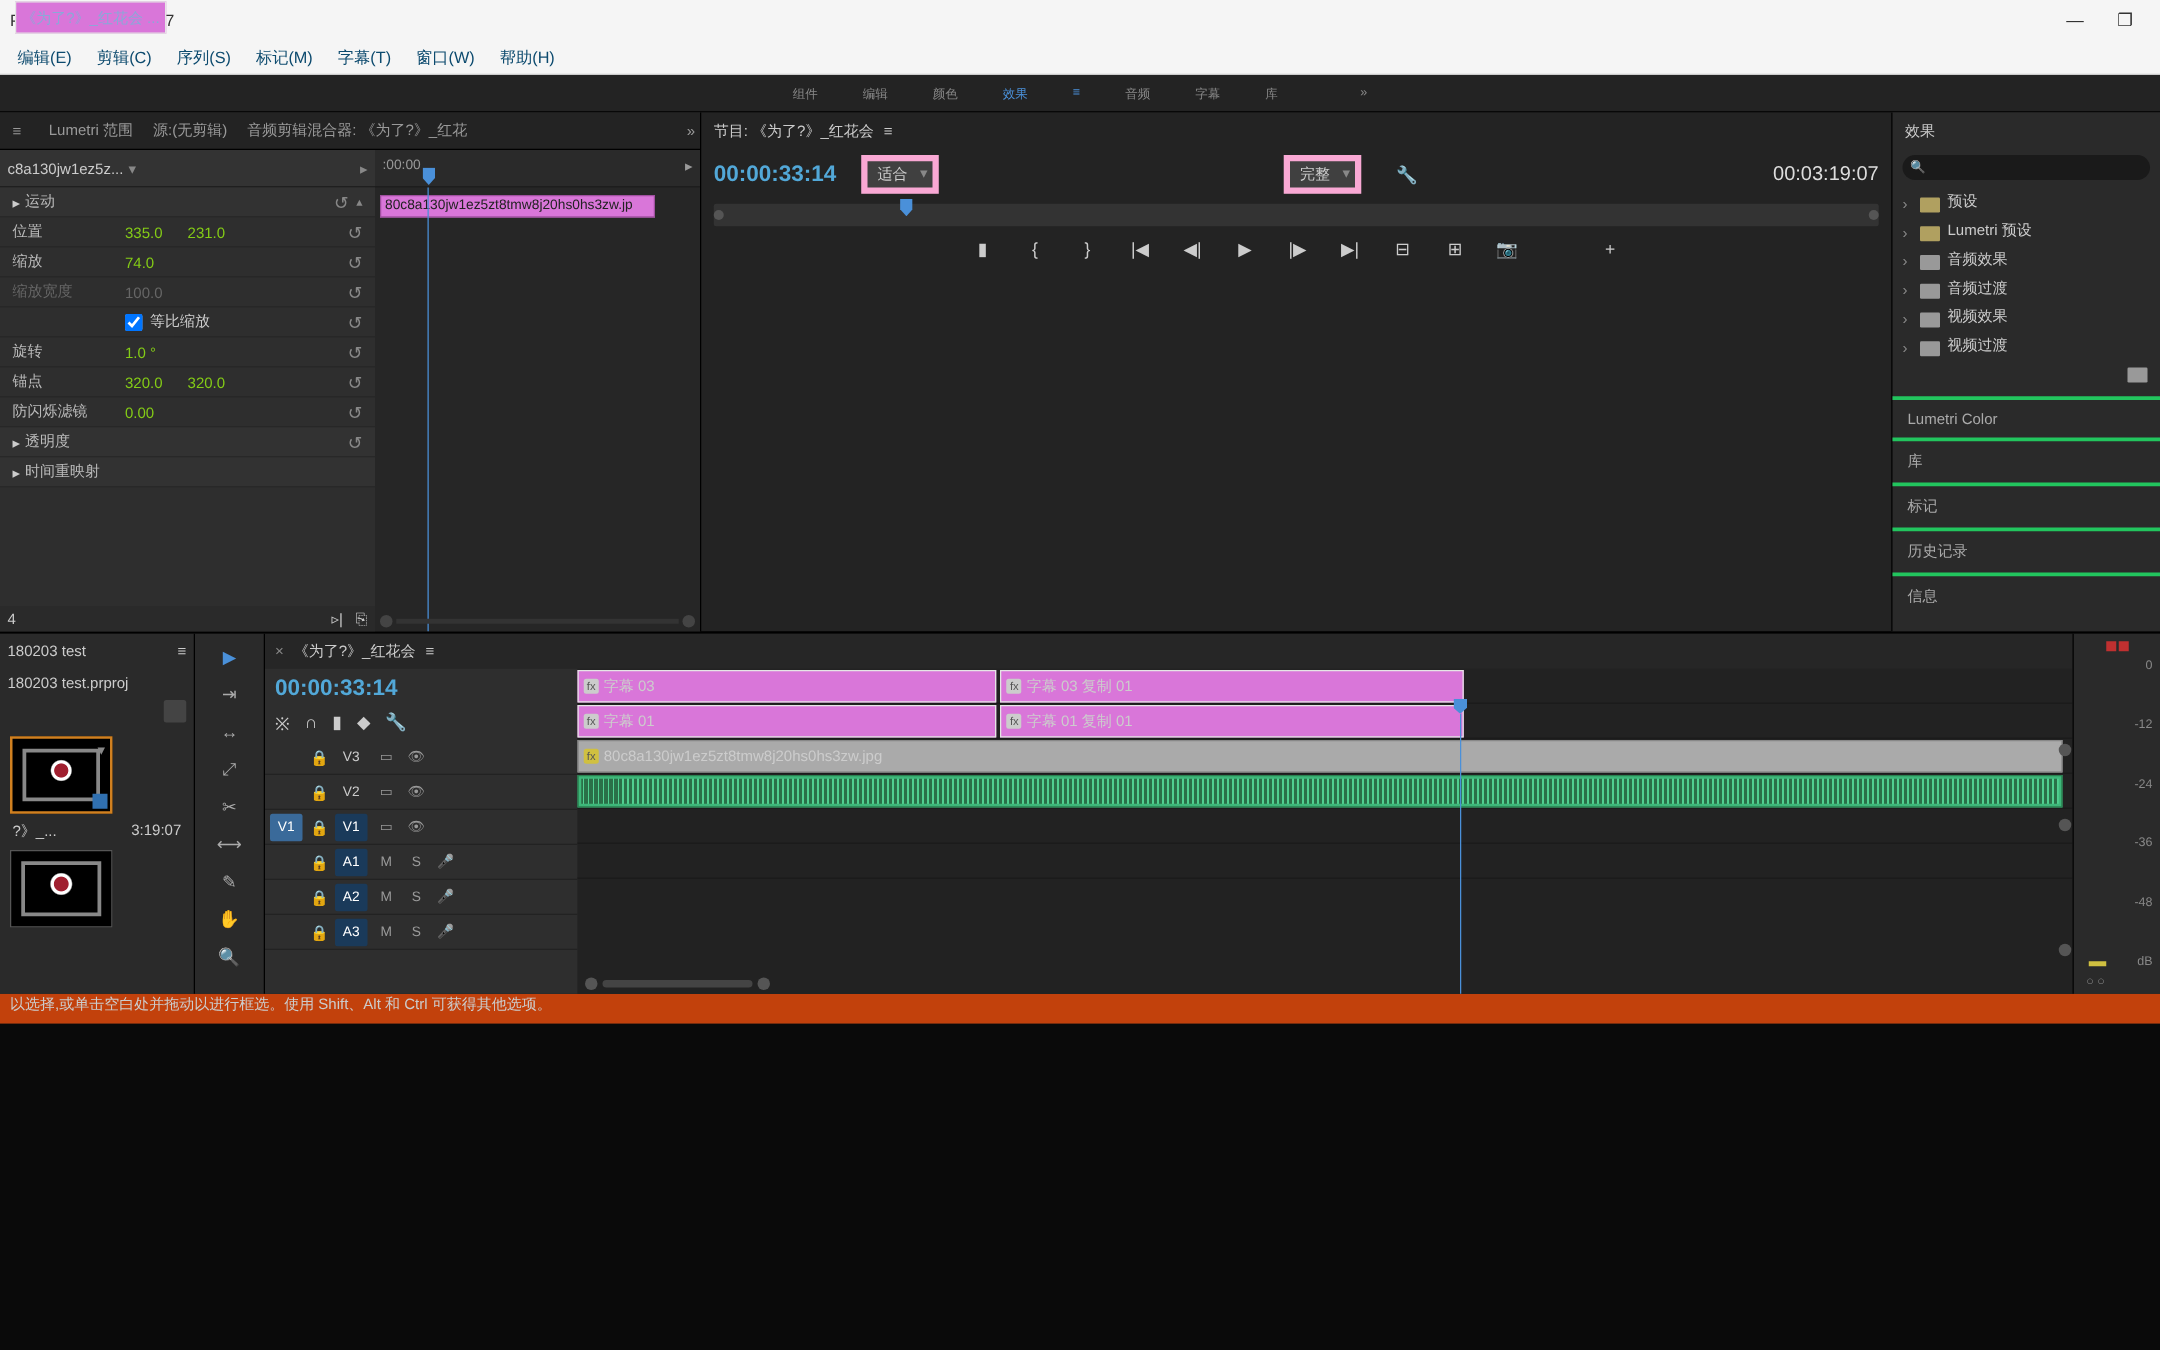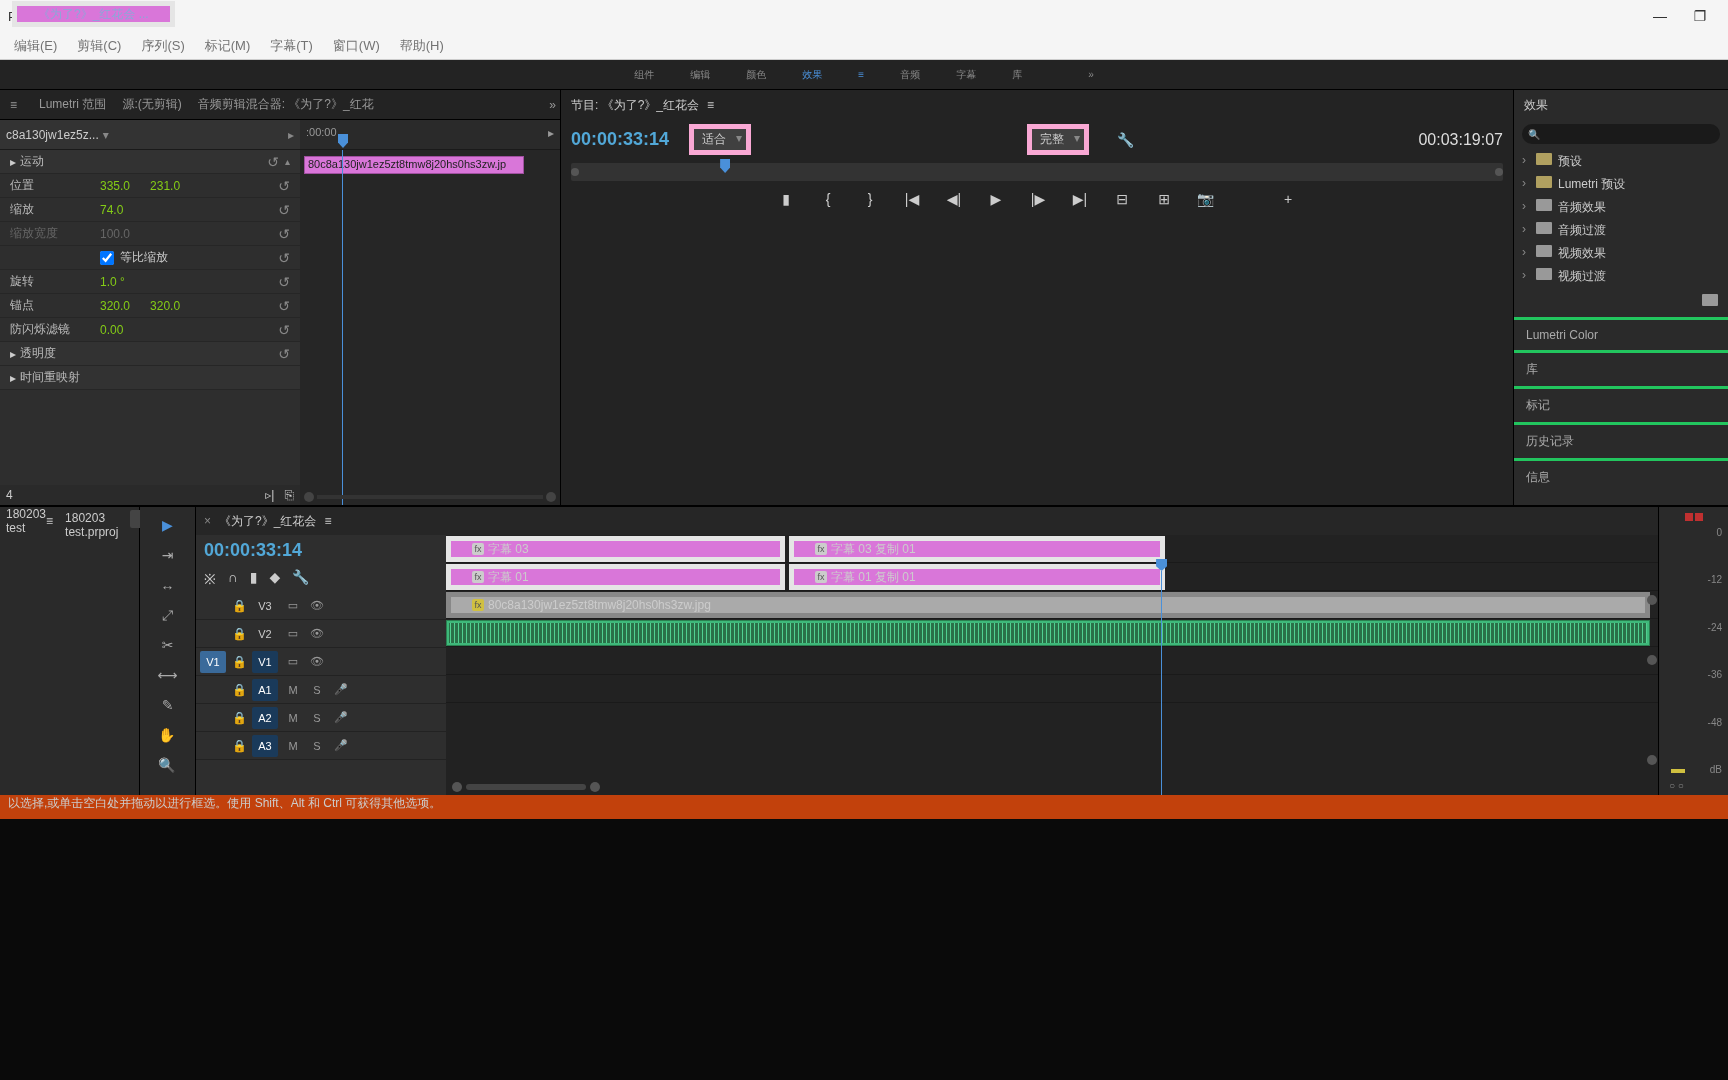--- a/index.html
+++ b/index.html
@@ -1,21 +1,21 @@
 <!DOCTYPE html>
 <html><head>
 <meta charset="utf-8">
 <style>
 *{margin:0;padding:0;box-sizing:border-box;font-family:"Microsoft YaHei",sans-serif;font-size:12px;color:#ccc;user-select:none}
 body{background:#1e1e1e;width:1728px;height:1080px;overflow:hidden}
 .titlebar{height:32px;background:#f5f5f5;display:flex;align-items:center;padding:0 8px;color:#333}
 .titlebar .title{flex:1;color:#333;font-size:13px}
 .winbtn{width:40px;text-align:center;color:#333;font-size:14px}
 .menubar{height:28px;background:#f5f5f5;display:flex;align-items:center;padding:0 4px;border-bottom:1px solid #ccc}
-.menubar span{padding:0 10px;color:#737373;font-size:13px}
+.menubar span{padding:0 10px;color:#0c4a6e;font-size:13px}
 .workspace-tabs{height:30px;background:#232323;display:flex;align-items:center;justify-content:center;gap:36px;border-bottom:1px solid #000}
 .workspace-tabs span{color:#888;font-size:10px}
 .workspace-tabs span.active{color:#4a90d9}
 .workspace-tabs .hamburger{color:#4a90d9}
 .workspace-tabs .more{margin-left:30px;color:#888}
 .main{display:flex;height:415px;background:#232323}
 .left-col{width:560px;display:flex;flex-direction:column}
 .panel-tabs{height:30px;display:flex;align-items:center;padding:0 4px;background:#232323;border-bottom:1px solid #000;gap:16px}
 .panel-tabs .mbtn{padding:4px 6px}
 .panel-tabs span{color:#999;font-size:12px}
@@ -64,29 +64,29 @@
 .prog-scrub .head{position:absolute;left:16%;top:-4px;width:10px;height:14px;background:#4a90d9;clip-path:polygon(0 0,100% 0,100% 60%,50% 100%,0 60%)}
 .prog-scrub .dot{position:absolute;width:8px;height:8px;background:#555;border-radius:50%;top:5px}
 .prog-buttons{display:flex;justify-content:center;gap:20px;padding:6px}
 .prog-buttons span{color:#ccc;font-size:14px;width:22px;text-align:center}
 .prog-buttons .plus{margin-left:40px}
 .right-col{width:215px;background:#2a2a2a;border-left:1px solid #000;display:flex;flex-direction:column}
 .right-tabs{height:30px;display:flex;align-items:center;padding:0 10px}
 .search{margin:4px 8px;height:20px;background:#1a1a1a;border-radius:10px;display:flex;align-items:center;padding:0 6px}
 .search::before{content:"🔍";font-size:10px;color:#888}
 .fx-tree{padding:2px 0}
-.fx-item{display:flex;align-items:flex-start;padding:3px 8px;gap:6px}
+.fx-item{display:flex;align-items:flex-end;padding:3px 8px;gap:6px}
 .fx-item::before{content:"›";color:#888;width:8px}
 .folder{width:16px;height:12px;background:#999;border-radius:1px}
 .folder.y{background:#b0a060}
 .panel-list{margin-top:4px}
 .panel-item{padding:8px 12px;border-top:3px solid #22c55e;color:#aaa}
 .new-folder{text-align:right;padding:4px 10px}
 .lower{display:flex;height:290px;background:#232323;border-top:2px solid #000}
-.project{width:140px;background:#2a2a2a;display:flex;flex-direction:row;border-right:1px solid #000}
+.project{width:156px;background:#2a2a2a;display:flex;flex-direction:column;border-right:1px solid #000}
 .proj-header{height:28px;display:flex;align-items:center;padding:0 6px;justify-content:space-between}
 .proj-name{padding:4px 6px;color:#ccc}
 .proj-search{height:24px;display:flex;align-items:center;justify-content:flex-end;padding:0 6px}
 .proj-search .ico{width:18px;height:18px;background:#444;border-radius:2px}
 .bins{flex:1;padding:4px;overflow:hidden}
 .bin-thumb{width:82px;height:62px;background:#000;border:1px solid #555;margin:4px;position:relative}
 .bin-thumb.sel{border:2px solid #d08020}
 .bin-thumb .mini{position:absolute;inset:8px;background:radial-gradient(circle at 50% 40%,#a02030 15%,#fff 17% 22%,transparent 25%),#000;border:3px solid #888}
 .bin-thumb .badge{position:absolute;bottom:2px;right:2px;width:12px;height:12px;background:#3070b0}
 .bin-label{display:flex;justify-content:space-between;padding:2px 6px;font-size:11px;color:#ccc}
@@ -108,21 +108,21 @@
 .tbadge{width:26px;height:22px;background:#1a3a5a;color:#fff;text-align:center;line-height:22px;font-size:11px;border-radius:2px}
 .tico{width:18px;text-align:center;color:#999;font-size:11px}
 .lock{width:14px;color:#888}
 .tracks-area{flex:1;position:relative;background:#222}
 .time-ruler{height:56px;background:#2a2a2a;border-bottom:1px solid #000;position:relative}
 .time-ruler .lbl{position:absolute;bottom:12px;color:#999;font-size:11px;transform:translateX(-50%)}
 .tl-playhead{position:absolute;top:36px;bottom:0;width:1px;background:#4a90d9;left:59%}
 .tl-playhead::before{content:"";position:absolute;top:-12px;left:-5px;width:11px;height:12px;background:#4a90d9;clip-path:polygon(0 0,100% 0,100% 60%,50% 100%,0 60%)}
 .redline{position:absolute;top:54px;left:0;right:8px;height:2px;background:#c03030}
 .vtrack{height:28px;border-bottom:1px solid #1a1a1a;position:relative}
-.clip{position:absolute;top:1px;height:26px;background:#d976d9;border:5px solid #e5e5e5;font-size:11px;color:#333;padding:3px 21px;overflow:hidden;display:flex;align-items:center;gap:4px}
+.clip{position:absolute;top:1px;height:26px;background:#d976d9;border:1px solid #e5e5e5;font-size:11px;color:#333;padding:3px 4px;overflow:hidden;display:flex;align-items:center;gap:4px}
 .clip.gray{background:#aaa;border-color:#888}
 .clip .fx{width:12px;height:12px;background:#ccc;border-radius:2px;display:inline-flex;align-items:center;justify-content:center;font-size:9px;color:#555}
 .clip .fx.y{background:#d0c040}
 .atrack{height:28px;border-bottom:1px solid #1a1a1a;position:relative}
 .aclip{position:absolute;top:1px;left:0;right:8px;height:26px;background:#3eb87a;border:1px solid #2a8050}
 .aclip .wave{position:absolute;inset:2px;background:repeating-linear-gradient(90deg,#2a7048 0 1px,#50d090 1px 2px,#2a7048 2px 4px)}
 .tl-scroll{height:16px;display:flex;align-items:center;padding:0 6px;gap:4px}
 .tl-scroll .dot{width:10px;height:10px;background:#555;border-radius:50%}
 .tl-scroll .bar{width:120px;height:6px;background:#444;border-radius:3px}
 .vscroll{position:absolute;right:0;top:56px;bottom:16px;width:12px}

